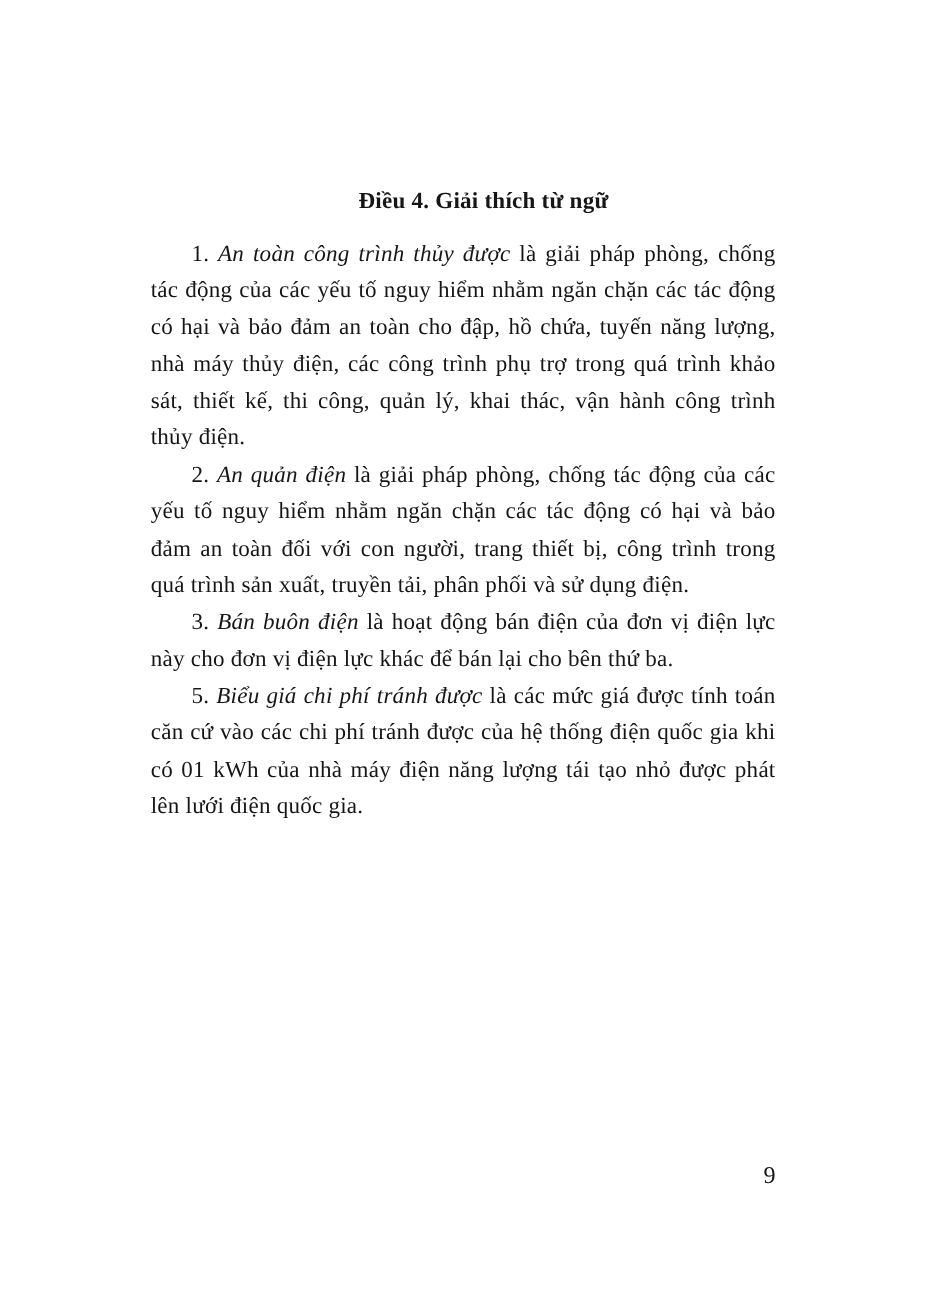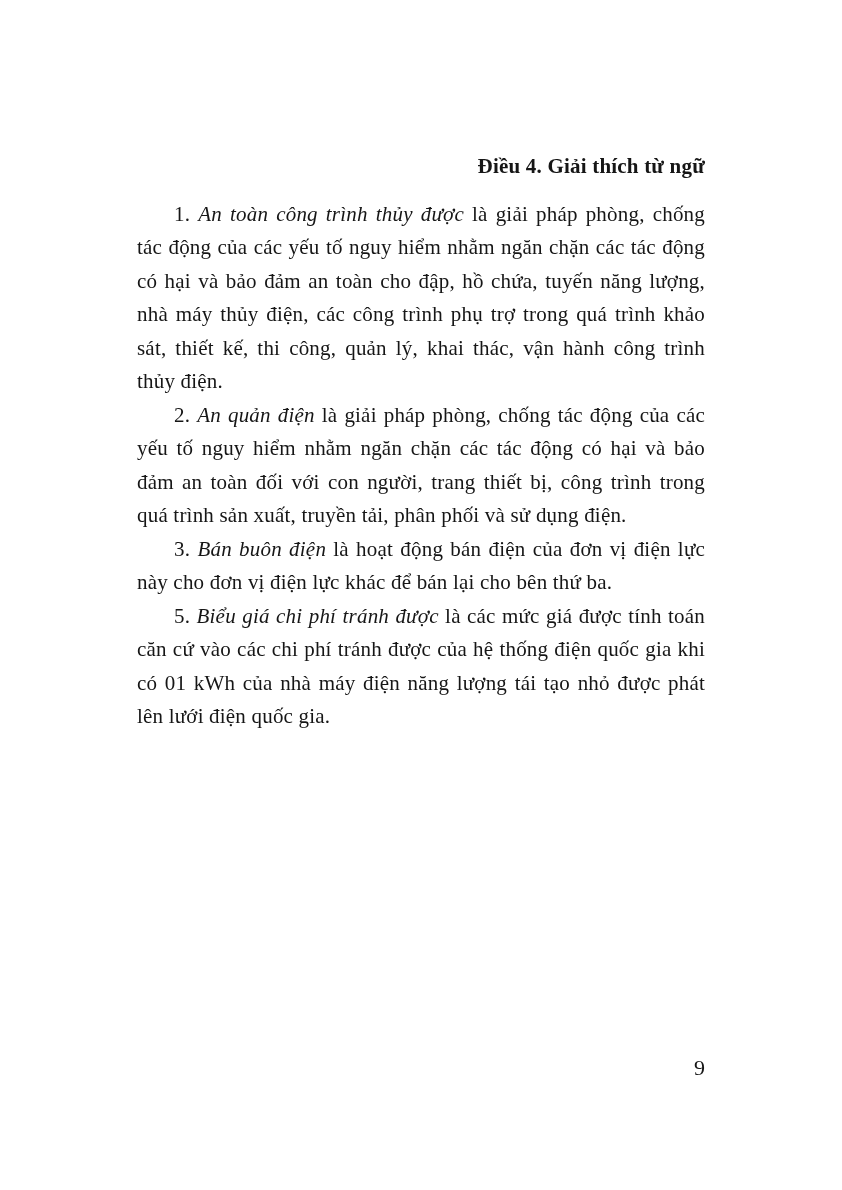--- a/index.html
+++ b/index.html
@@ -28,22 +28,23 @@
   }
   .text-block p {
     margin: 0;
     text-indent: 37px;
   }
   .text-block p.continuation {
     text-indent: 0;
   }
   .text-block p.heading {
     font-weight: bold;
-    text-align: right;
+    text-align: center;
     text-indent: 37px;
+    margin-top: 16px;
     margin-bottom: 14px;
   }
   .term {
     font-style: italic;
   }
   .page-number {
     position: absolute;
     left: 137px;
     top: 1054px;
     width: 568px;

